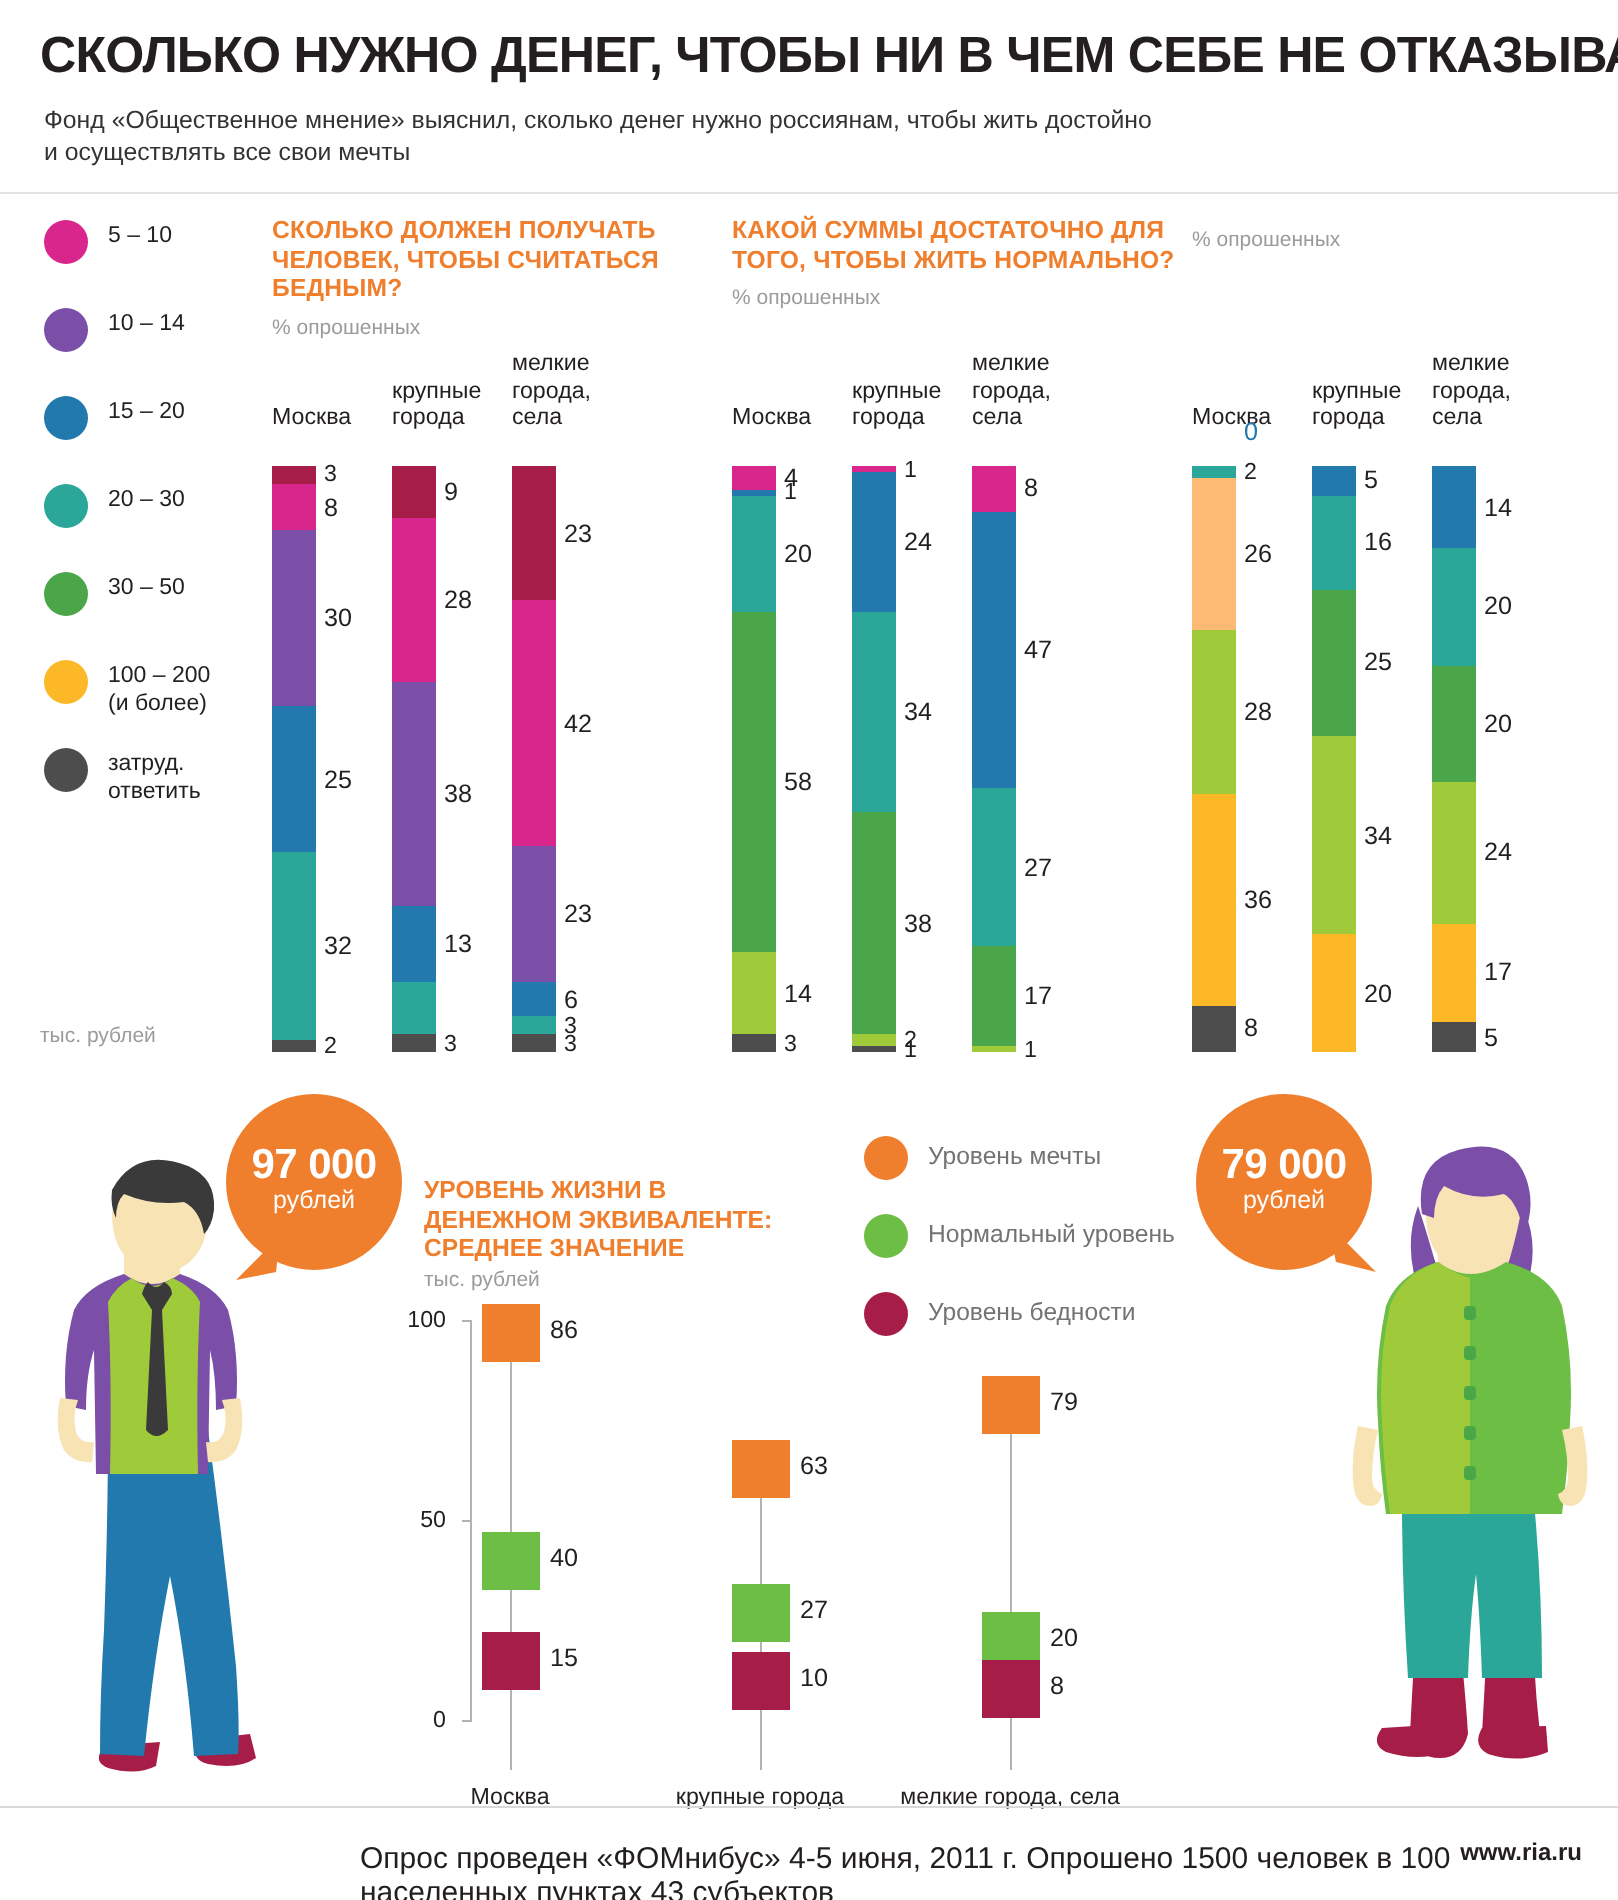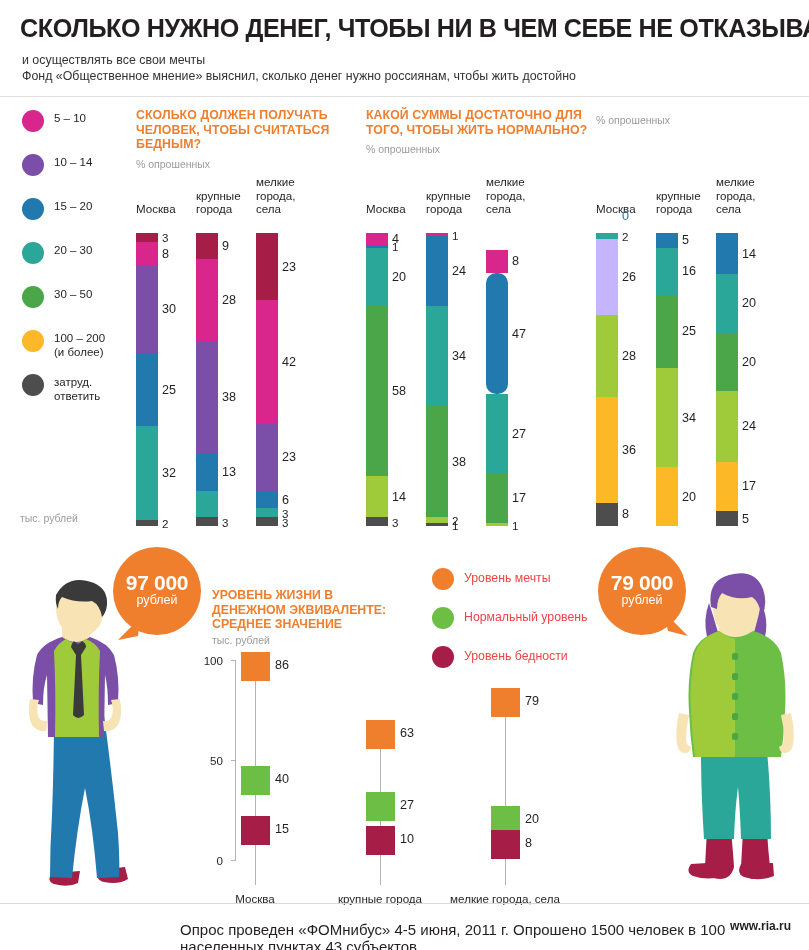--- a/index.html
+++ b/index.html
@@ -80,21 +80,21 @@
   .mid-title {
     position:absolute; left:212px; top:588px; width:190px;
     font-size:12.3px; line-height:14.6px; font-weight:bold;
     color:#ef7e2d; text-transform:uppercase;
   }
   .mid-units { position:absolute; left:212px; top:634px; font-size:10.5px; color:#9b9b9b; }
 
   .mid-legend { position:absolute; left:432px; top:568px; }
   .mid-legend-item { position:relative; height:39px; }
   .mid-legend-dot { position:absolute; left:0; top:0; width:22px; height:22px; border-radius:50%; }
-  .mid-legend-label { position:absolute; left:32px; top:3px; font-size:12.3px; color:#ef4444; white-space:nowrap; }
+  .mid-legend-label { position:absolute; left:32px; top:3px; font-size:12.3px; color:#737373; white-space:nowrap; }
 
   .plot { position:absolute; left:185px; top:660px; width:400px; height:225px; }
   .axis-line { position:absolute; left:50px; top:0; width:1px; height:200px; background:#b3b3b3; }
   .axis-tick { position:absolute; left:46px; width:5px; height:1px; background:#b3b3b3; }
   .axis-tlabel { position:absolute; right:362px; font-size:11.6px; color:#231f20; transform:translateY(-50%); }
   .group-stem { position:absolute; width:1px; background:#b3b3b3; }
   .marker { position:absolute; width:29px; height:29px; }
   .marker-lbl { position:absolute; font-size:12.6px; color:#231f20; white-space:nowrap; }
   .group-name { position:absolute; font-size:11.6px; color:#231f20; white-space:nowrap; text-align:center; }
 
@@ -109,22 +109,22 @@
   
   .person { position:absolute; }
 </style>
 </head>
 <body>
 
 <div class="page">
 
   <div class="title">СКОЛЬКО НУЖНО ДЕНЕГ, ЧТОБЫ НИ В ЧЕМ СЕБЕ НЕ ОТКАЗЫВАТЬ</div>
   <div class="subtitle">
+    <div>Фонд «Общественное мнение» выяснил, сколько денег нужно россиянам, чтобы жить достойно</div>
     <div>и осуществлять все свои мечты</div>
-    <div>Фонд «Общественное мнение» выяснил, сколько денег нужно россиянам, чтобы жить достойно</div>
   </div>
   <div class="hrule"></div>
 
   <div class="legend" id="legend">
       <div class="legend-item">
         <span class="legend-dot" style="background:#d9268c"></span>
         <span class="legend-label">5 – 10</span>
       </div>
       <div class="legend-item">
         <span class="legend-dot" style="background:#7b4ea8"></span>
@@ -276,21 +276,21 @@
             <span class="seg-lbl tiny">2</span>
           </div>
           <div class="seg" style="height: 2.93px; background: rgb(77, 77, 77);">
             <span class="seg-lbl tiny">1</span>
           </div>
         </div>
         <div class="bar-col" style="left: 120px;">
           <div class="seg" style="height: 23.44px; background: rgb(217, 38, 140);">
             <span class="seg-lbl">8</span>
           </div>
-          <div class="seg" style="height: 121px; background: rgb(33, 121, 173); border-radius: 10px;">
+          <div class="seg" style="height: 138px; background: rgb(33, 121, 173);">
             <span class="seg-lbl">47</span>
           </div>
           <div class="seg" style="height: 79.11px; background: rgb(43, 167, 154);">
             <span class="seg-lbl">27</span>
           </div>
           <div class="seg" style="height: 49.81px; background: rgb(74, 166, 72);">
             <span class="seg-lbl">17</span>
           </div>
           <div class="seg" style="height: 2.93px; background: rgb(159, 203, 59);">
             <span class="seg-lbl tiny">1</span>
@@ -306,21 +306,21 @@
 города</div>
         <div class="col-head" style="left: 120px;">мелкие
 города,
 села</div>
       </div>
       <div class="bars">
         <div class="bar-col" style="left: 0px;">
           <div class="seg" style="height: 5.86px; background: rgb(43, 167, 154);">
             <span class="seg-lbl tiny">2</span>
           </div>
-          <div class="seg" style="height: 76.18px; background: #c4b5fd;">
+          <div class="seg" style="height: 76.18px; background: #fdba74;">
             <span class="seg-lbl">26</span>
           </div>
           <div class="seg" style="height: 82.04px; background: rgb(159, 203, 59);">
             <span class="seg-lbl">28</span>
           </div>
           <div class="seg" style="height: 105.48px; background: rgb(252, 184, 39);">
             <span class="seg-lbl">36</span>
           </div>
           <div class="seg" style="height: 23.44px; background: rgb(77, 77, 77);">
             <span class="seg-lbl">8</span>

